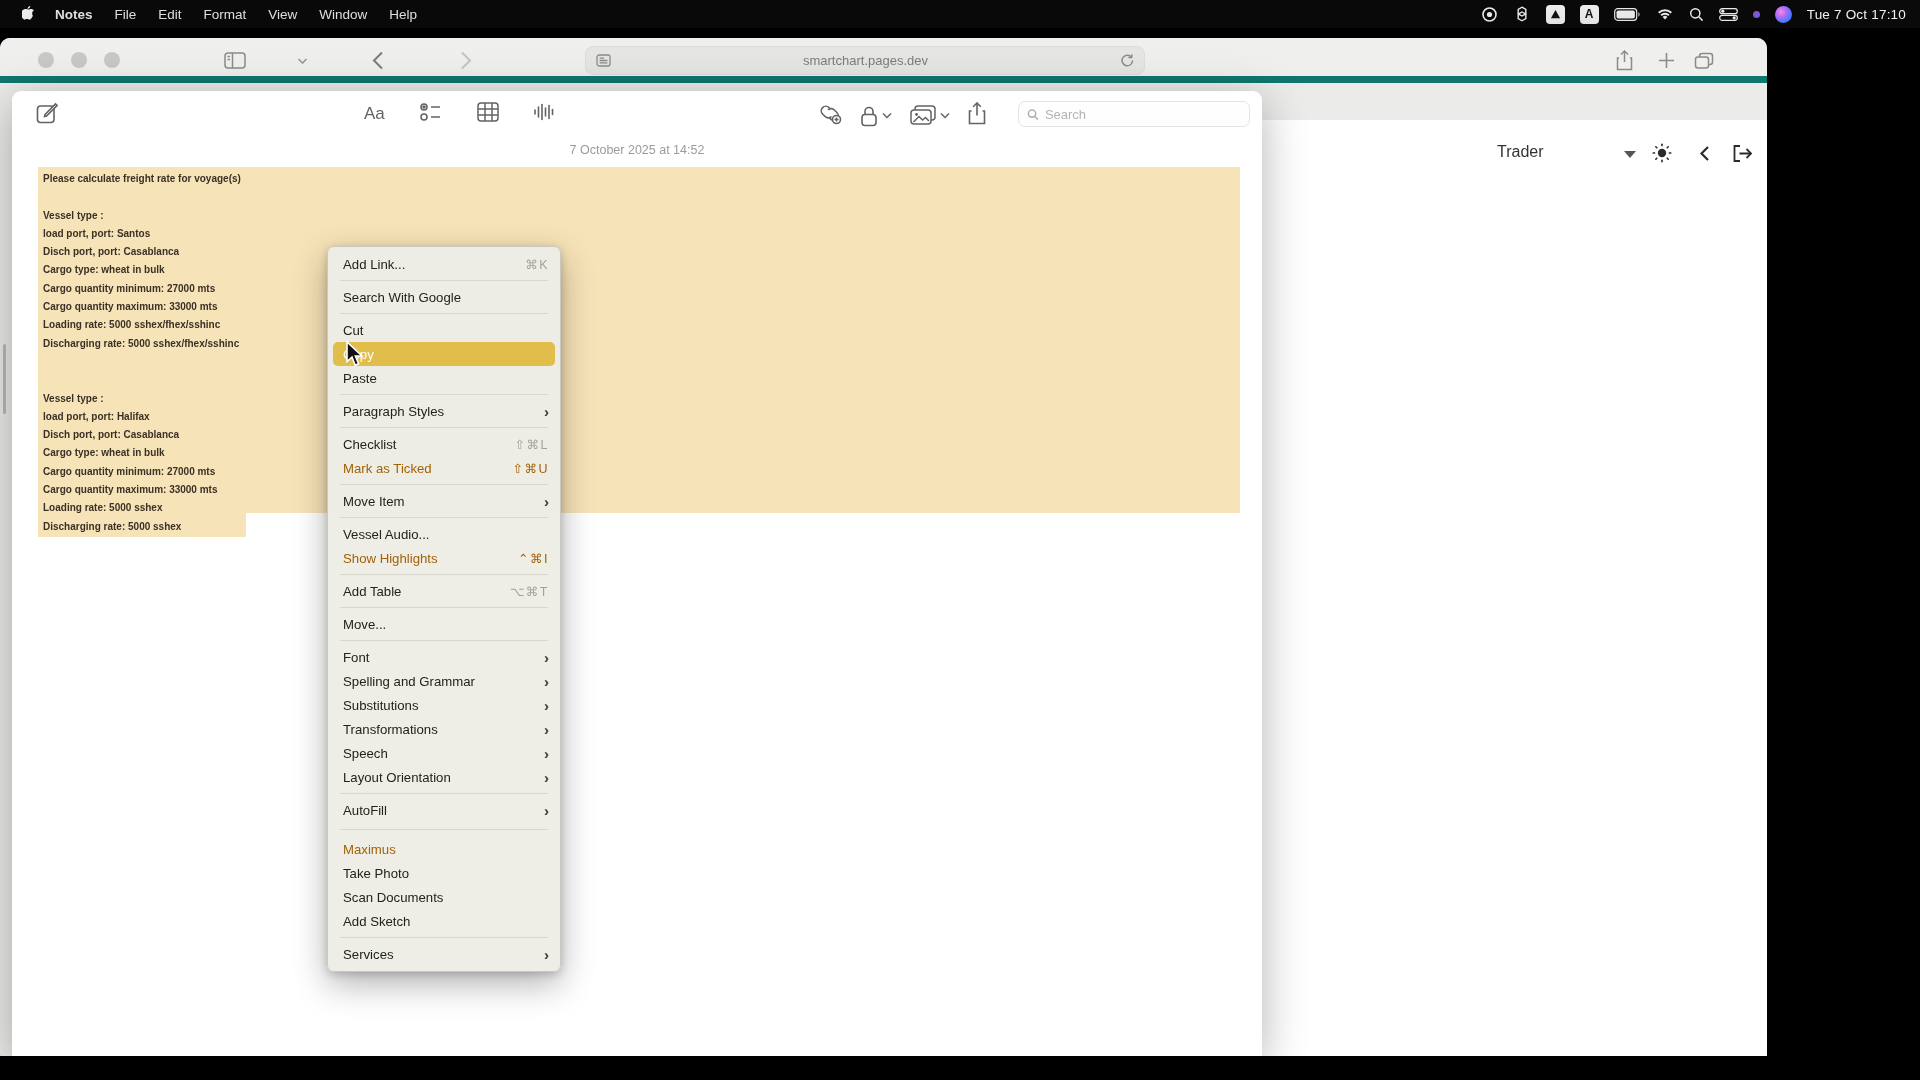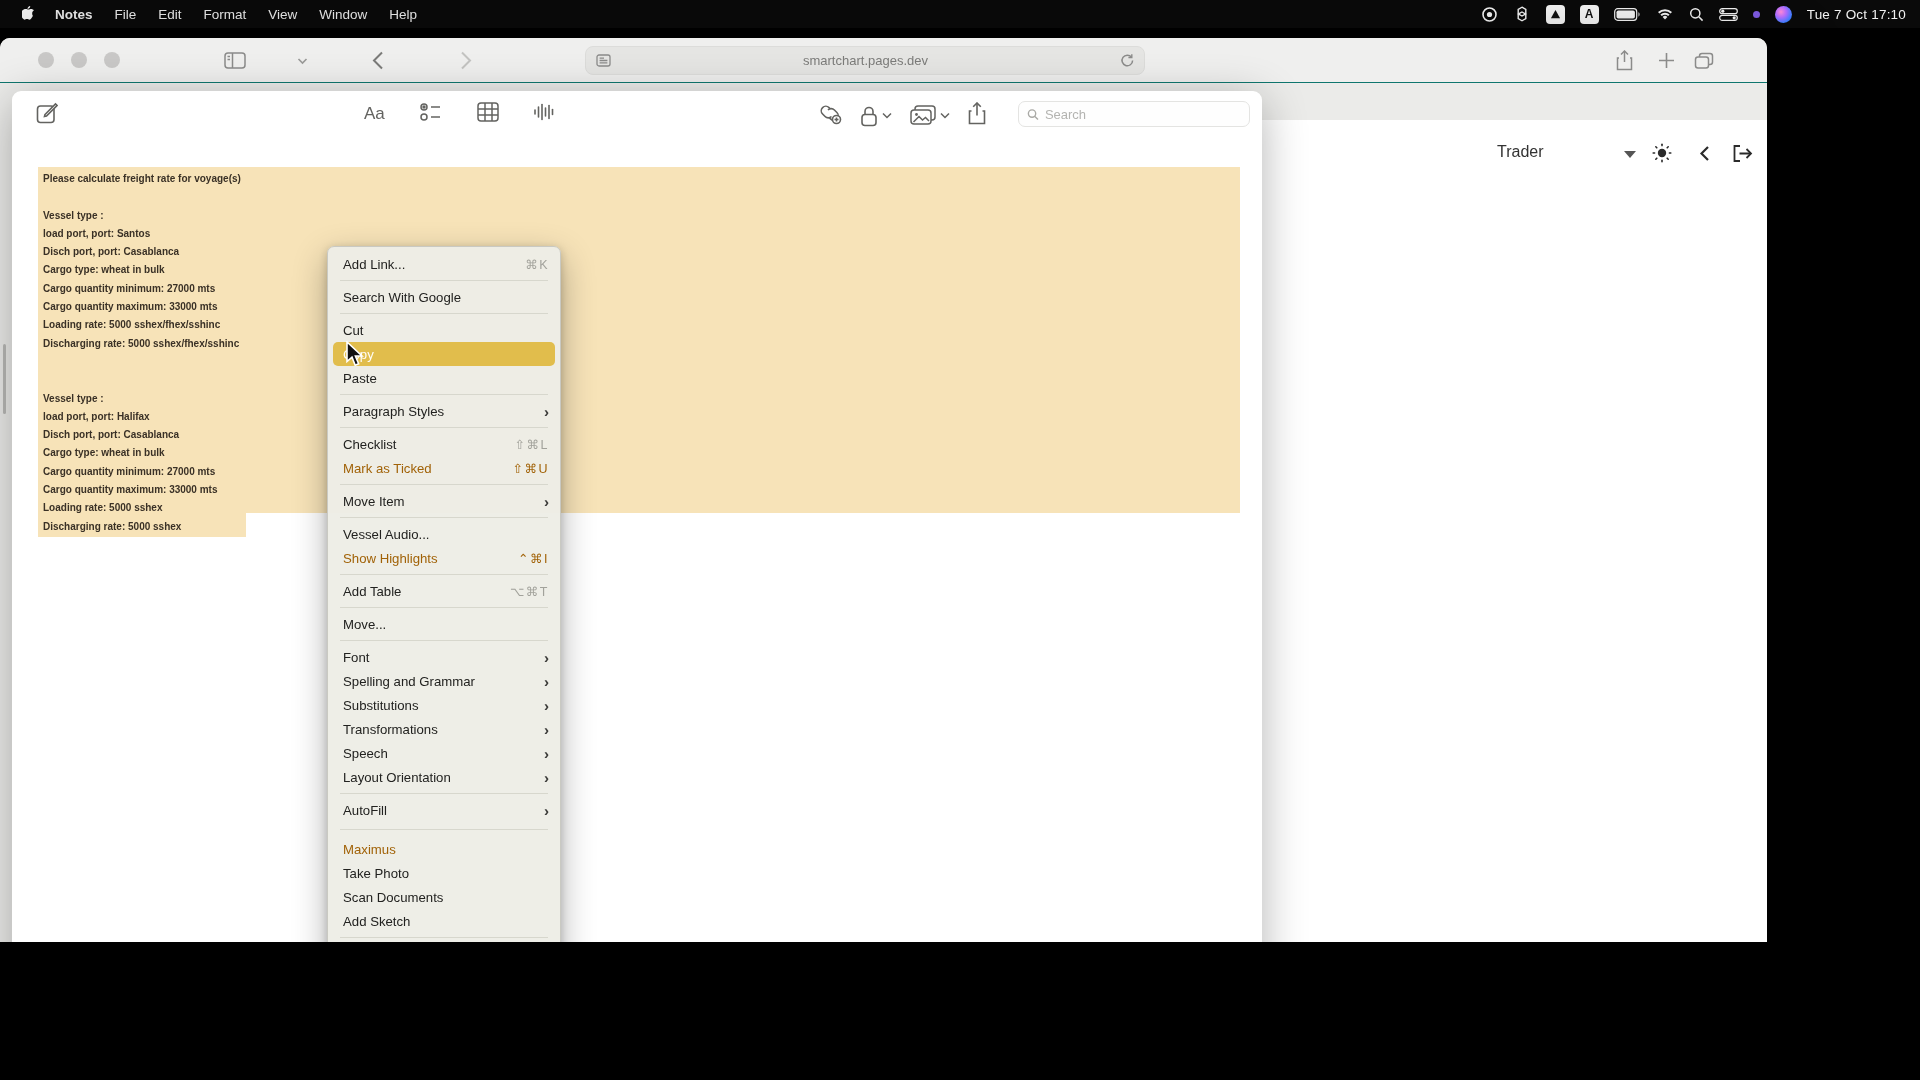--- a/index.html
+++ b/index.html
@@ -1,17 +1,17 @@
 <!DOCTYPE html>
 <html><head>
 <meta charset="utf-8">
 <style>
   * { margin:0; padding:0; box-sizing:border-box; }
   html,body { background:#000; }
-  .stage { position:relative; width:1920px; height:942px; background:#000; overflow:hidden;
+  .stage { position:relative; width:1920px; height:1056px; background:#000; overflow:hidden;
            font-family:"Liberation Sans", sans-serif; }
 
   
   .menubar { position:absolute; left:0; top:0; width:1920px; height:28px; background:#0a0a0a;
              display:flex; align-items:center; color:#f2f2f2; }
   .mb-left { display:flex; align-items:center; padding-left:14px; }
   .mb-apple { width:30px; display:flex; justify-content:center; }
   .mb-item { padding:0 11px; font-size:13.5px; color:#e8e8e8; }
   .mb-item.app { font-weight:bold; }
   .mb-right { margin-left:auto; display:flex; align-items:center; gap:15px; padding-right:14px; }
@@ -19,21 +19,21 @@
   .st-icon { display:flex; align-items:center; justify-content:center; }
   .dot-purple { width:7px; height:7px; border-radius:50%; background:#7d5ae0; }
   .siri { width:17px; height:17px; border-radius:50%;
           background:radial-gradient(circle at 35% 35%, #ff8ad8 0%, #b06cff 35%, #3f7dff 70%, #12306e 100%); }
   .appsq { width:19px; height:19px; border-radius:4px; background:#f3f3f3; color:#111;
            display:flex; align-items:center; justify-content:center; font-weight:bold; font-size:12px; }
 
   
   .browser { position:absolute; left:0; top:38px; width:1767px; height:1025px; border-radius:10px;
              background:#ececeb; overflow:hidden; box-shadow:0 25px 70px rgba(0,0,0,.55); }
-  .chrome { position:relative; height:45px; background:#efefee; border-bottom:1px solid #0f766e; }
+  .chrome { position:relative; height:45px; background:#efefee; border-bottom:7px solid #0f766e; }
   .lights { position:absolute; left:38px; top:14px; display:flex; gap:17px; }
   .light { width:16px; height:16px; border-radius:50%; background:#c9c8c7; }
   .chrome-ic { position:absolute; top:0; height:45px; display:flex; align-items:center; color:#8b8b8a; }
   .urlbar { position:absolute; left:585px; top:8px; width:560px; height:29px; background:#e5e5e3;
             border:1px solid #dcdcda; border-radius:8px; display:flex; align-items:center;
             padding:0 10px; }
   .urlbar .url-text { flex:1; text-align:center; font-size:13px; color:#7c7c7a; }
 
   
   .page { position:absolute; left:0; top:46px; right:0; bottom:0; background:#ebebe9; }
@@ -334,20 +334,21 @@
         </div>
 
         <div class="nt-search">
           <svg width="13" height="13" viewBox="0 0 13 13" fill="none" stroke="#a9a9a5" stroke-width="1.5">
               <circle cx="5.5" cy="5.5" r="4"></circle>
               <path d="M8.6 8.6 L12 12"></path>
             </svg>
           <input type="text" placeholder="Search" style="">
         </div>
 
+        <div class="note-date">7 October 2025 at 14:52</div>
 
         <div class="hl-main"></div>
         <div class="hl-tail"></div>
         <div class="note-body">Please calculate freight rate for voyage(s)
 
 Vessel type :
 load port, port: Santos
 Disch port, port: Casablanca
 Cargo type: wheat in bulk
 Cargo quantity minimum: 27000 mts

